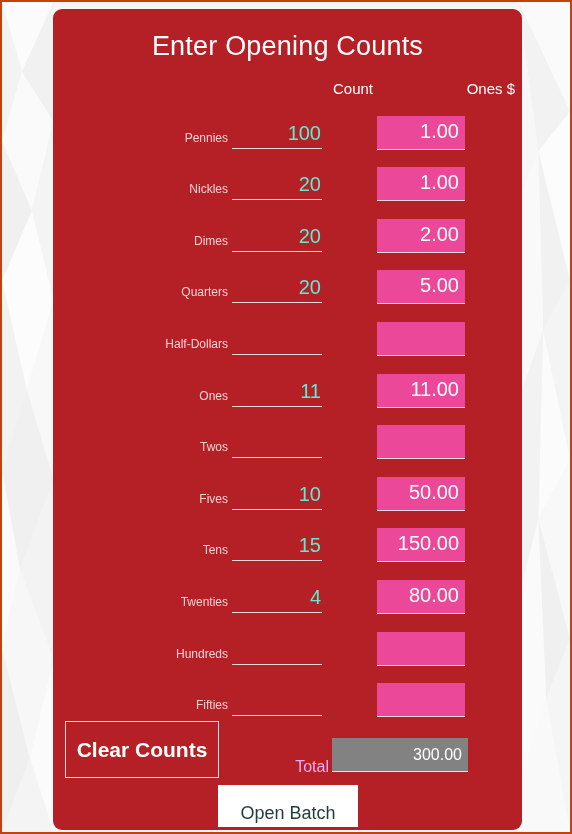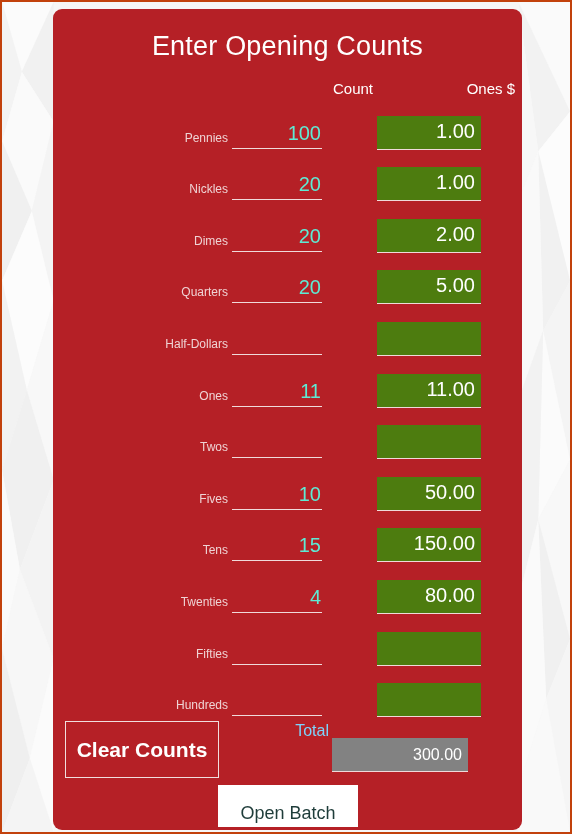--- a/index.html
+++ b/index.html
@@ -123,24 +123,24 @@
     bottom: 3px;
     color: #5eead4;
     font-size: 20px;
     line-height: 23px;
     white-space: nowrap;
   }
 
   .total-field {
     position: absolute;
     left: 324px;
-    width: 104px;
+    width: 88px;
     bottom: 6px;
     height: 34px;
-    background: #4d7c0f;
+    background: #ec4899;
     border-bottom: 1.5px solid #f0dada;
     box-sizing: border-box;
   }
   .total-value {
     position: absolute;
     right: 6px;
     top: 3px;
     color: #ffffff;
     font-size: 20px;
     line-height: 25px;
@@ -164,24 +164,24 @@
     line-height: 54px;
     text-align: center;
     padding: 0;
     box-sizing: border-box;
     cursor: pointer;
   }
 
   .total-label {
     position: absolute;
     left: 196px;
-    top: 712px;
+    top: 748px;
     width: 80px;
     text-align: right;
-    color: #7dd3fc;
+    color: #f0abfc;
     font-size: 16px;
     line-height: 19px;
   }
 
   .grand-total-field {
     position: absolute;
     left: 279px;
     top: 729px;
     width: 136px;
     height: 34px;
@@ -351,30 +351,30 @@
         <div class="row">
           <div class="row-label">Twenties</div>
           <div class="count-field">
             <span class="count-value">4</span>
           </div>
           <div class="total-field">
             <span class="total-value">80.00</span>
           </div>
         </div>
         <div class="row">
+          <div class="row-label">Hundreds</div>
+          <div class="count-field">
+            <span class="count-value"></span>
+          </div>
+          <div class="total-field">
+            <span class="total-value"></span>
+          </div>
+        </div>
+        <div class="row">
           <div class="row-label">Fifties</div>
-          <div class="count-field">
-            <span class="count-value"></span>
-          </div>
-          <div class="total-field">
-            <span class="total-value"></span>
-          </div>
-        </div>
-        <div class="row">
-          <div class="row-label">Hundreds</div>
           <div class="count-field">
             <span class="count-value"></span>
           </div>
           <div class="total-field">
             <span class="total-value"></span>
           </div>
         </div>
       </div>
 
     <button class="clear-btn">Clear Counts</button>

